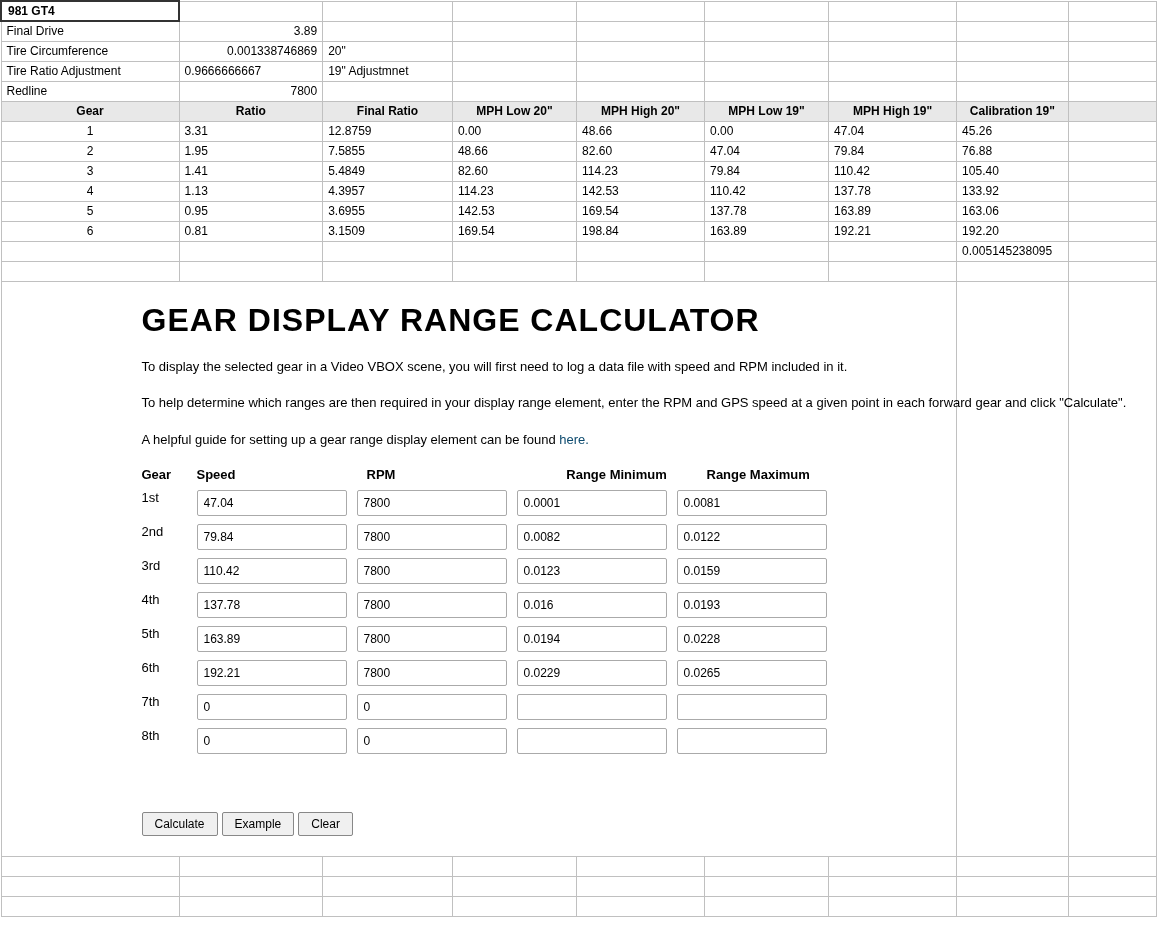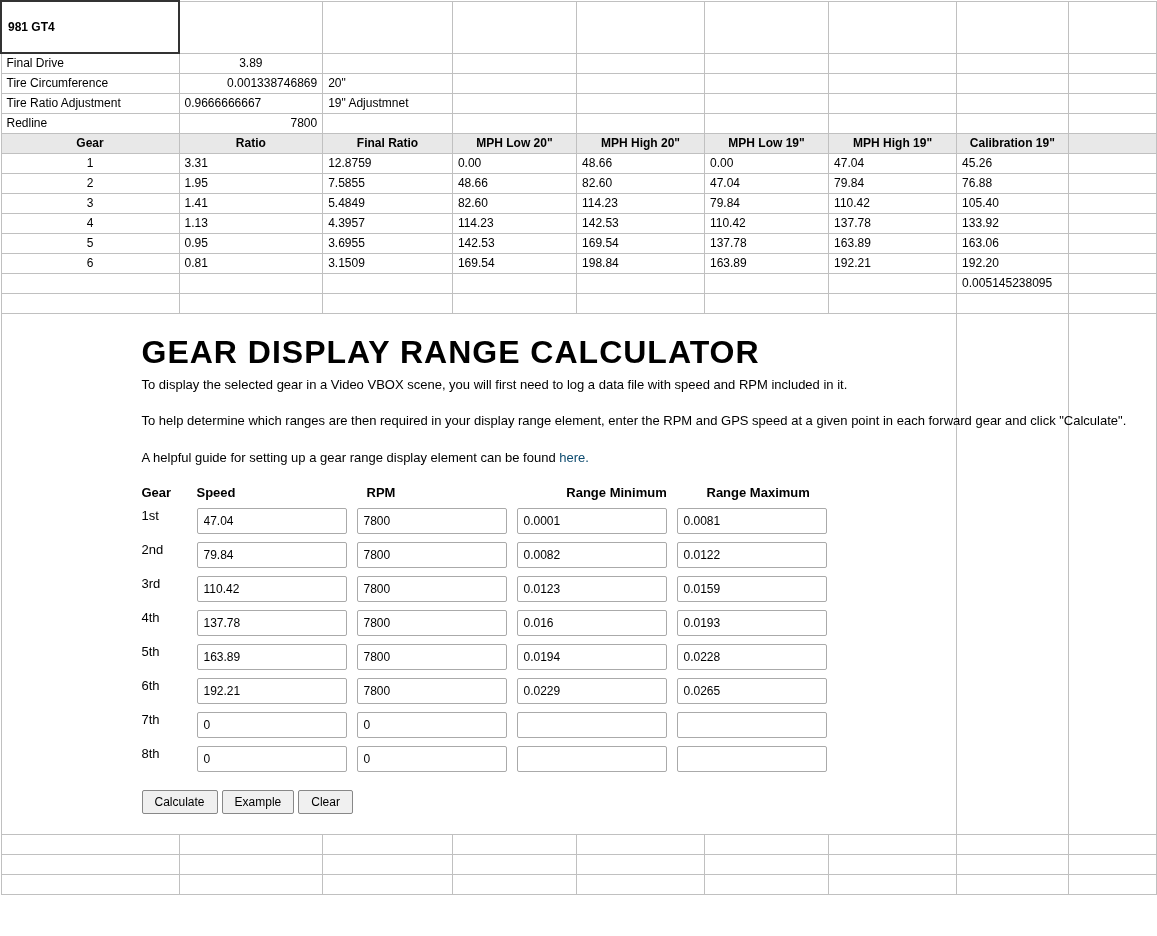--- a/index.html
+++ b/index.html
@@ -20,21 +20,21 @@
       white-space: nowrap;
       font-size: 12px;
       min-width: 80px;
       height: 20px;
     }
     .title-cell {
       font-size: 18px;
       font-weight: bold;
       border: 2px solid #333 !important;
       background: #fff;
-      padding: 18px 6px !important;
+      padding: 2px 6px !important;
     }
     .header-row th {
       background: #e8e8e8;
       font-weight: bold;
       text-align: center;
     }
     .data-row td {
     }
     .data-row td:first-child {
       text-align: center;
@@ -44,21 +44,21 @@
     }
     
     .calc-panel {
       background: #fff;
       padding: 20px 0 0 140px;
       border: none;
     }
     .calc-title {
       font-size: 32px;
       font-weight: bold;
-      margin-bottom: 4px;
+      margin-bottom: 18px;
       letter-spacing: 1px;
     }
     .calc-desc {
       font-size: 13px;
       line-height: 1.6;
       max-width: 700px;
       margin-bottom: 16px;
     }
     .calc-desc a {
       color: #0c4a6e;
@@ -104,20 +104,21 @@
       display: flex;
       gap: 4px;
     }
     .calc-btn {
       padding: 4px 12px;
       border: 1px solid #888;
       background: #f0f0f0;
       border-radius: 2px;
       font-size: 12px;
       cursor: pointer;
+      margin-top: 40px;
     }
     .empty-row td {
       height: 20px;
     }
     
     .panel-td {
       padding: 0 !important;
       vertical-align: top;
     }
     .spreadsheet-wrapper {
@@ -141,21 +142,21 @@
       <td></td>
       <td></td>
       <td></td>
       <td></td>
       <td></td>
       <td></td>
     </tr>
 
     <tr>
       <td class="label-col">Final Drive</td>
-      <td style="text-align:center">3.89</td>
+      <td style="text-align:right">3.89</td>
       <td></td>
       <td></td>
       <td></td>
       <td></td>
       <td></td>
       <td></td>
       <td></td>
     </tr>
     <tr>
       <td class="label-col">Tire Circumference</td>

